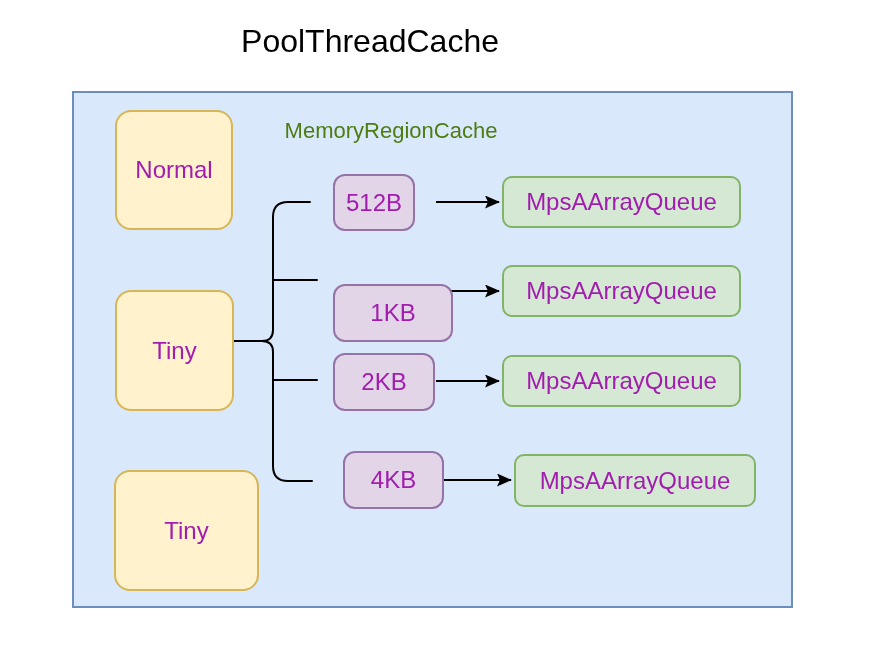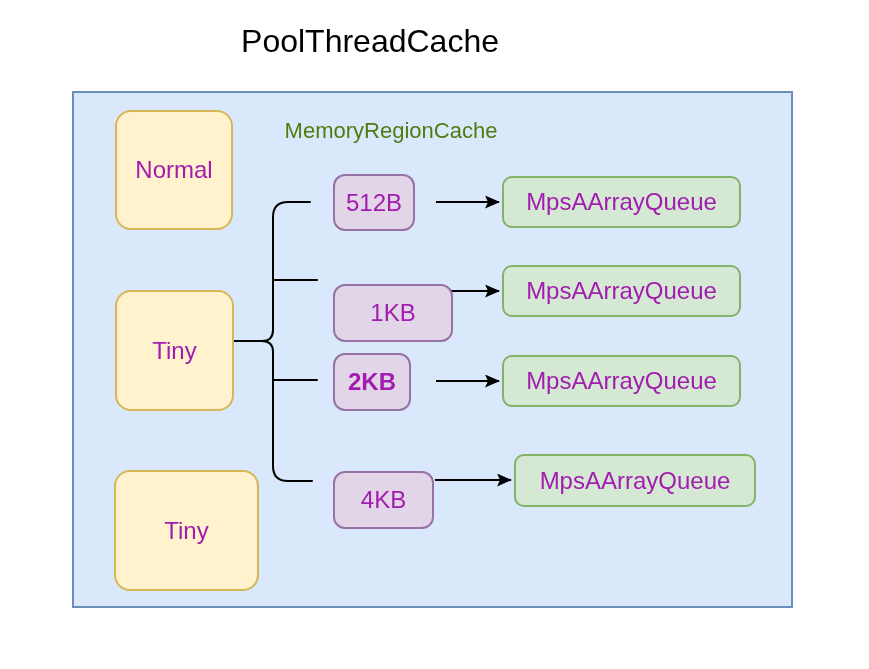--- a/index.html
+++ b/index.html
@@ -72,22 +72,22 @@
     border: 2px solid #82b366;
     border-radius: 10px;
     font-size: 24px;
   }
   .cat-normal { left: 115px; top: 110px; width: 118px; height: 120px; }
   .cat-small  { left: 115px; top: 290px; width: 119px; height: 121px; }
   .cat-tiny   { left: 114px; top: 470px; width: 145px; height: 121px; }
 
   .size-0 { left: 333px; top: 174px; width: 82px; height: 57px; }
   .size-1 { left: 333px; top: 262px; width: 120px; height: 58px; margin-top: 22px; }
-  .size-2 { left: 333px; top: 353px; width: 78px; height: 58px; font-weight: bold; }
-  .size-3 { left: 333px; top: 451px; width: 101px; height: 58px; margin-top: 20px; }
+  .size-2 { left: 333px; top: 353px; width: 102px; height: 58px; }
+  .size-3 { left: 343px; top: 451px; width: 101px; height: 58px; }
 
   .queue-0 { left: 502px; top: 176px; width: 239px; height: 52px; }
   .queue-1 { left: 502px; top: 265px; width: 239px; height: 52px; }
   .queue-2 { left: 502px; top: 355px; width: 239px; height: 52px; }
   .queue-3 { left: 514px; top: 454px; width: 242px; height: 53px; }
 
   .overlay {
     position: absolute;
     left: 0;
     top: 0;

